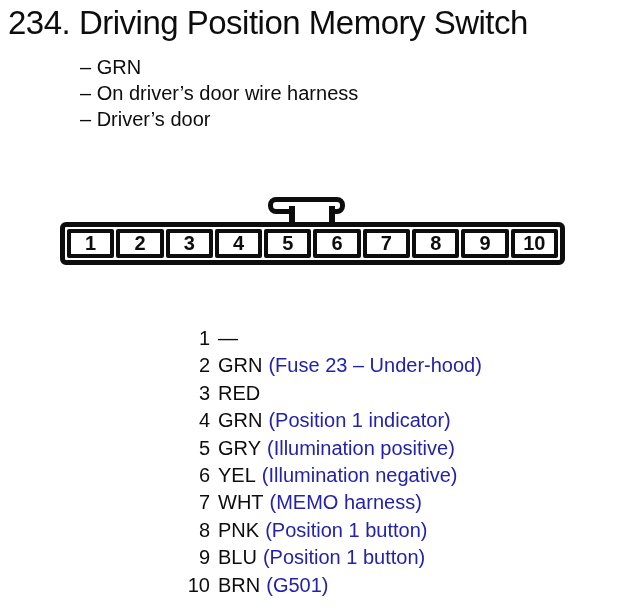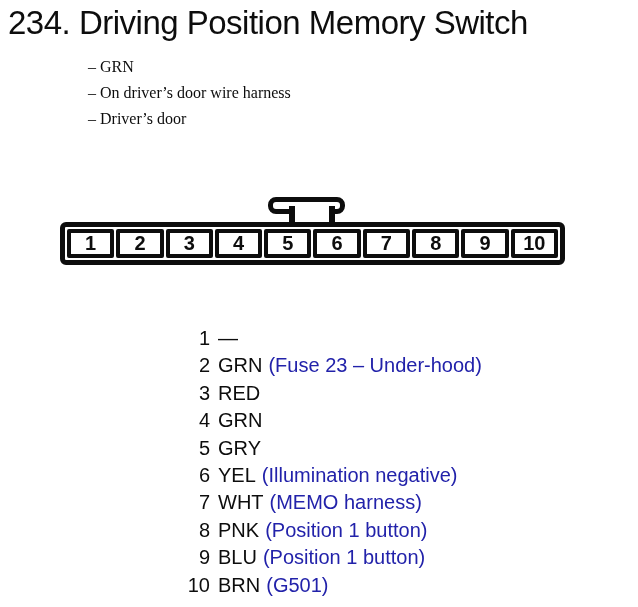--- a/index.html
+++ b/index.html
@@ -20,25 +20,24 @@
     position: absolute;
     left: 8px;
     top: 4px;
     font-size: 33px;
     font-weight: normal;
     letter-spacing: -0.5px;
     white-space: nowrap;
   }
   .notes {
     position: absolute;
-    left: 88px;
+    left: 80px;
     top: 54px;
-    font-size: 16px;
+    font-size: 20px;
     line-height: 26px;
-    font-family: Liberation Serif, serif;
   }
   .note-line { white-space: nowrap; }
 
   
   .latch-bar {
     position: absolute;
     left: 268px;
     top: 197px;
     width: 77px;
     height: 17px;
@@ -157,24 +156,26 @@
         <span class="pin-wire">GRN</span>
         <span class="pin-fn">(Fuse 23 – Under-hood)</span>
     </div>
     <div class="pin-row">
       <span class="pin-num">3</span>
         <span class="pin-wire">RED</span>
     </div>
     <div class="pin-row">
       <span class="pin-num">4</span>
         <span class="pin-wire">GRN</span>
+        <span class="pin-fn">(Position 1 indicator)</span>
     </div>
     <div class="pin-row">
       <span class="pin-num">5</span>
         <span class="pin-wire">GRY</span>
+        <span class="pin-fn">(Illumination positive)</span>
     </div>
     <div class="pin-row">
       <span class="pin-num">6</span>
         <span class="pin-wire">YEL</span>
         <span class="pin-fn">(Illumination negative)</span>
     </div>
     <div class="pin-row">
       <span class="pin-num">7</span>
         <span class="pin-wire">WHT</span>
         <span class="pin-fn">(MEMO harness)</span>

